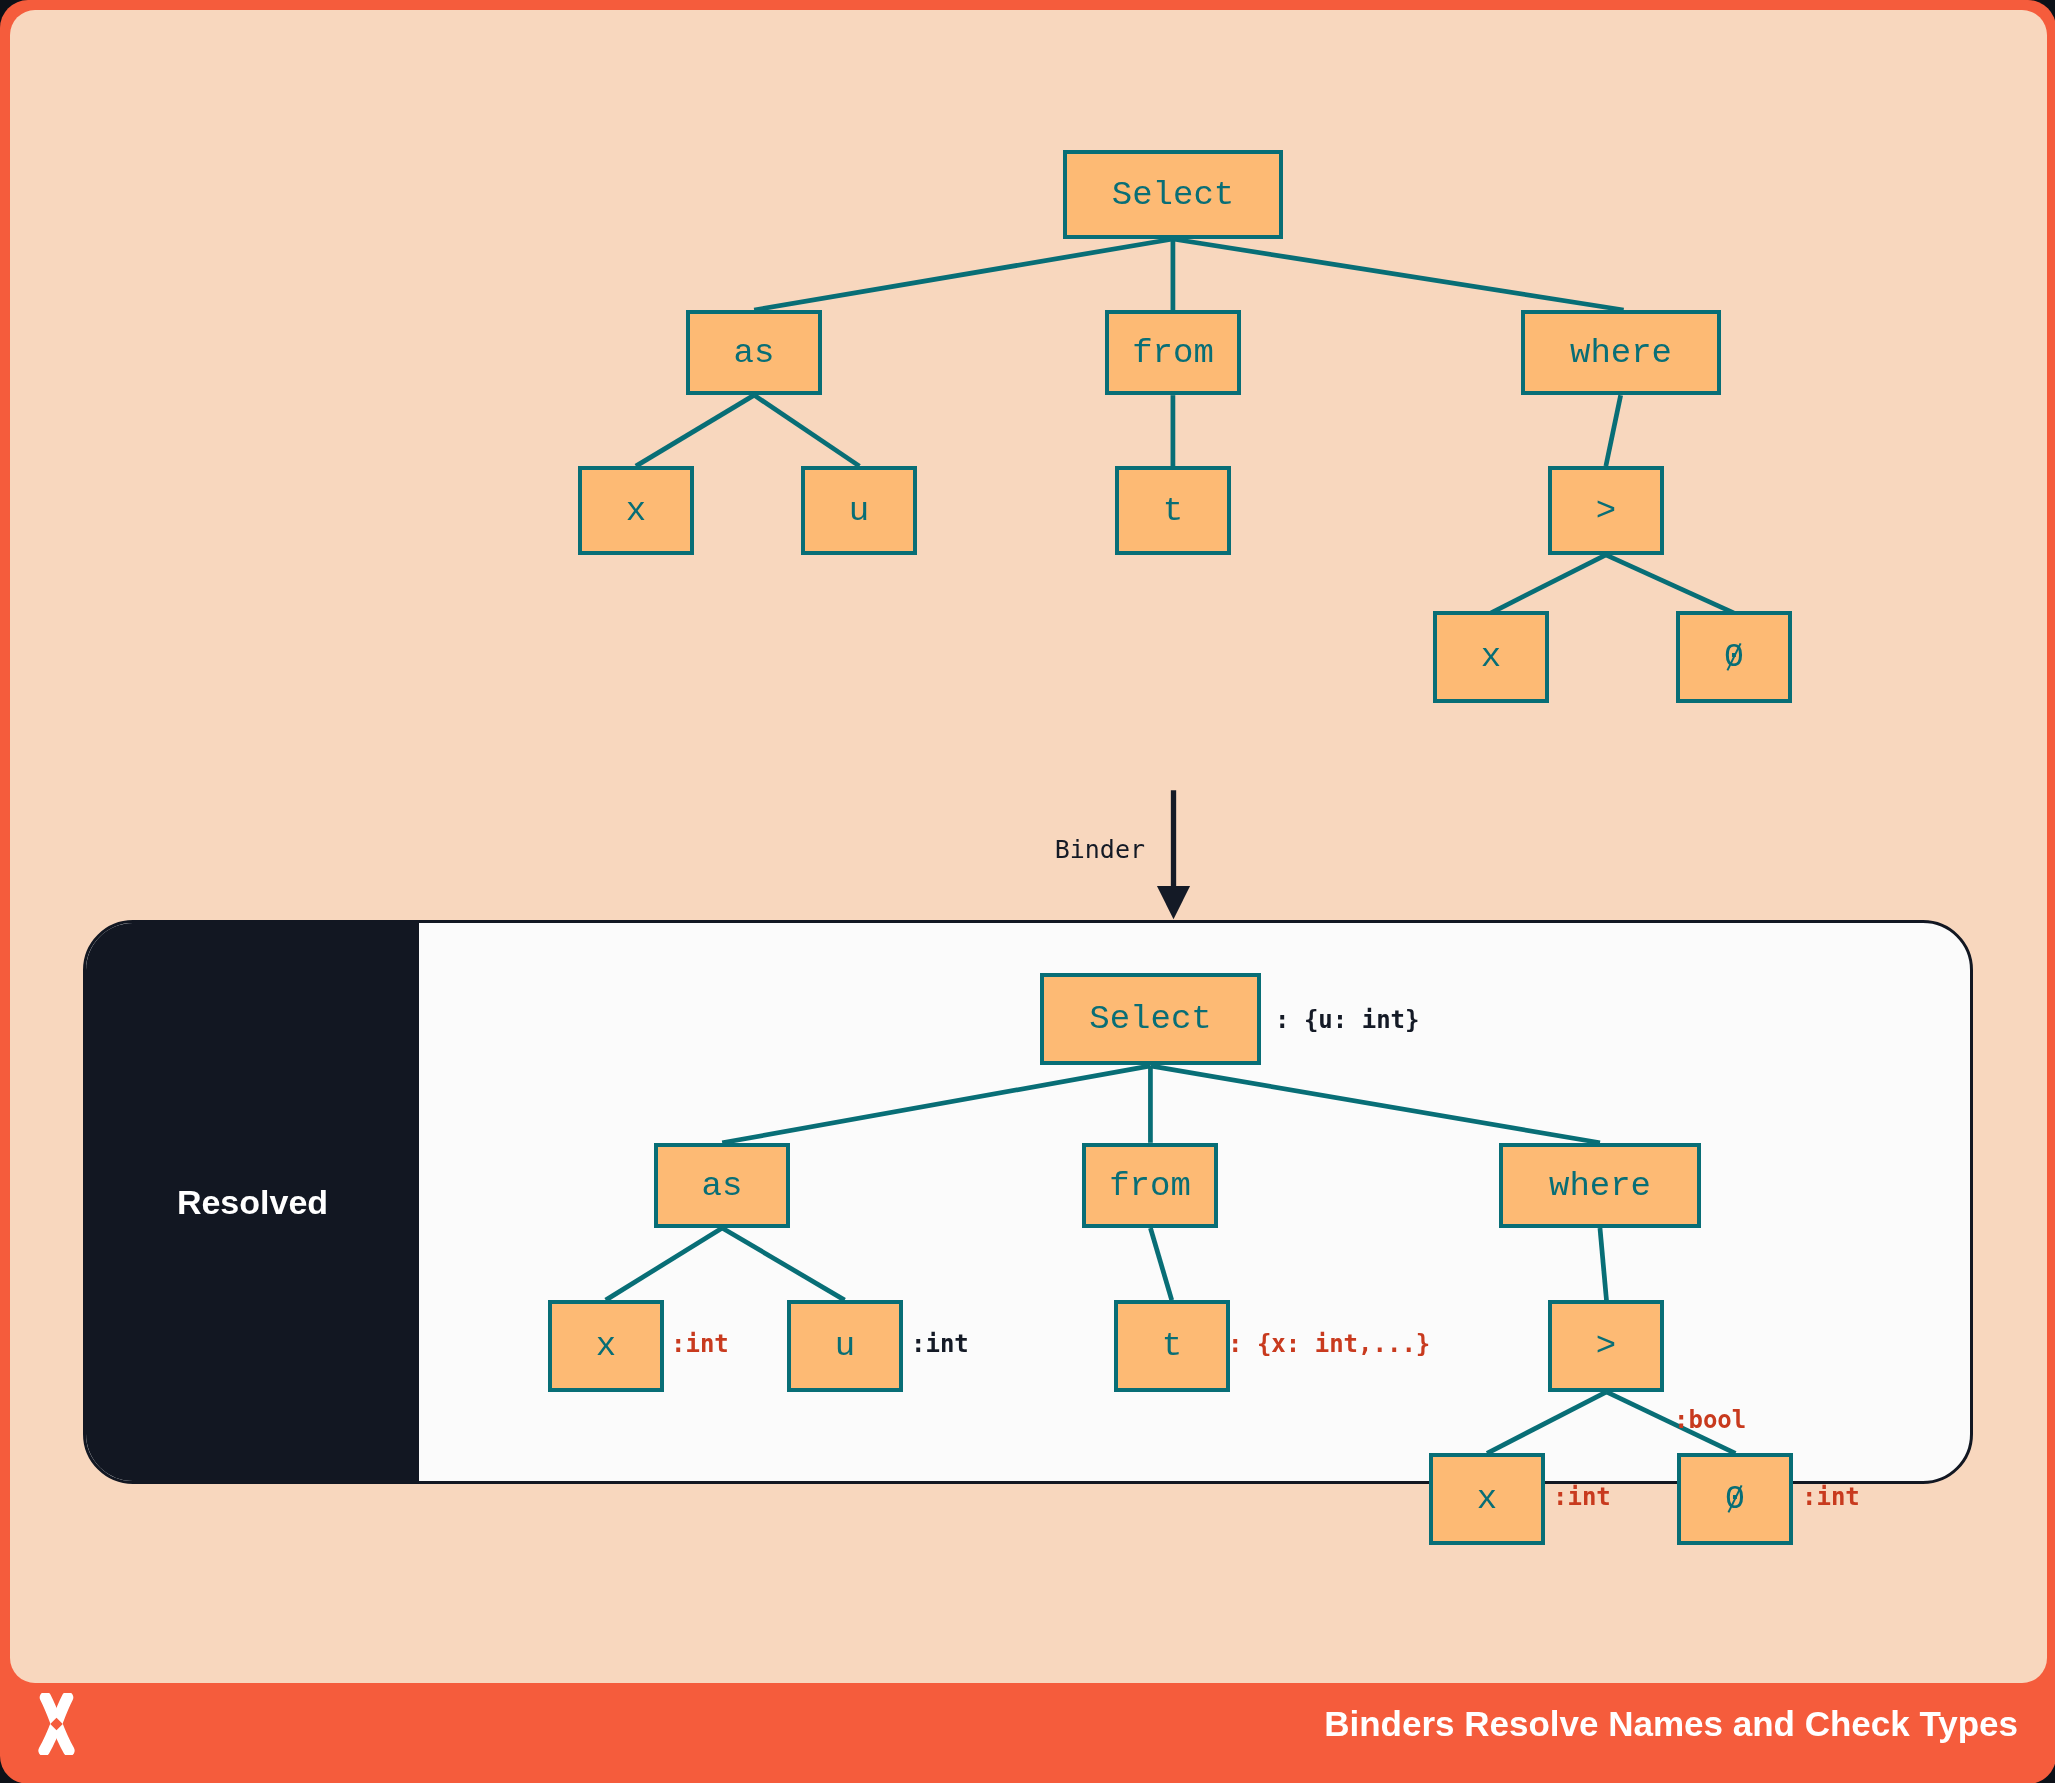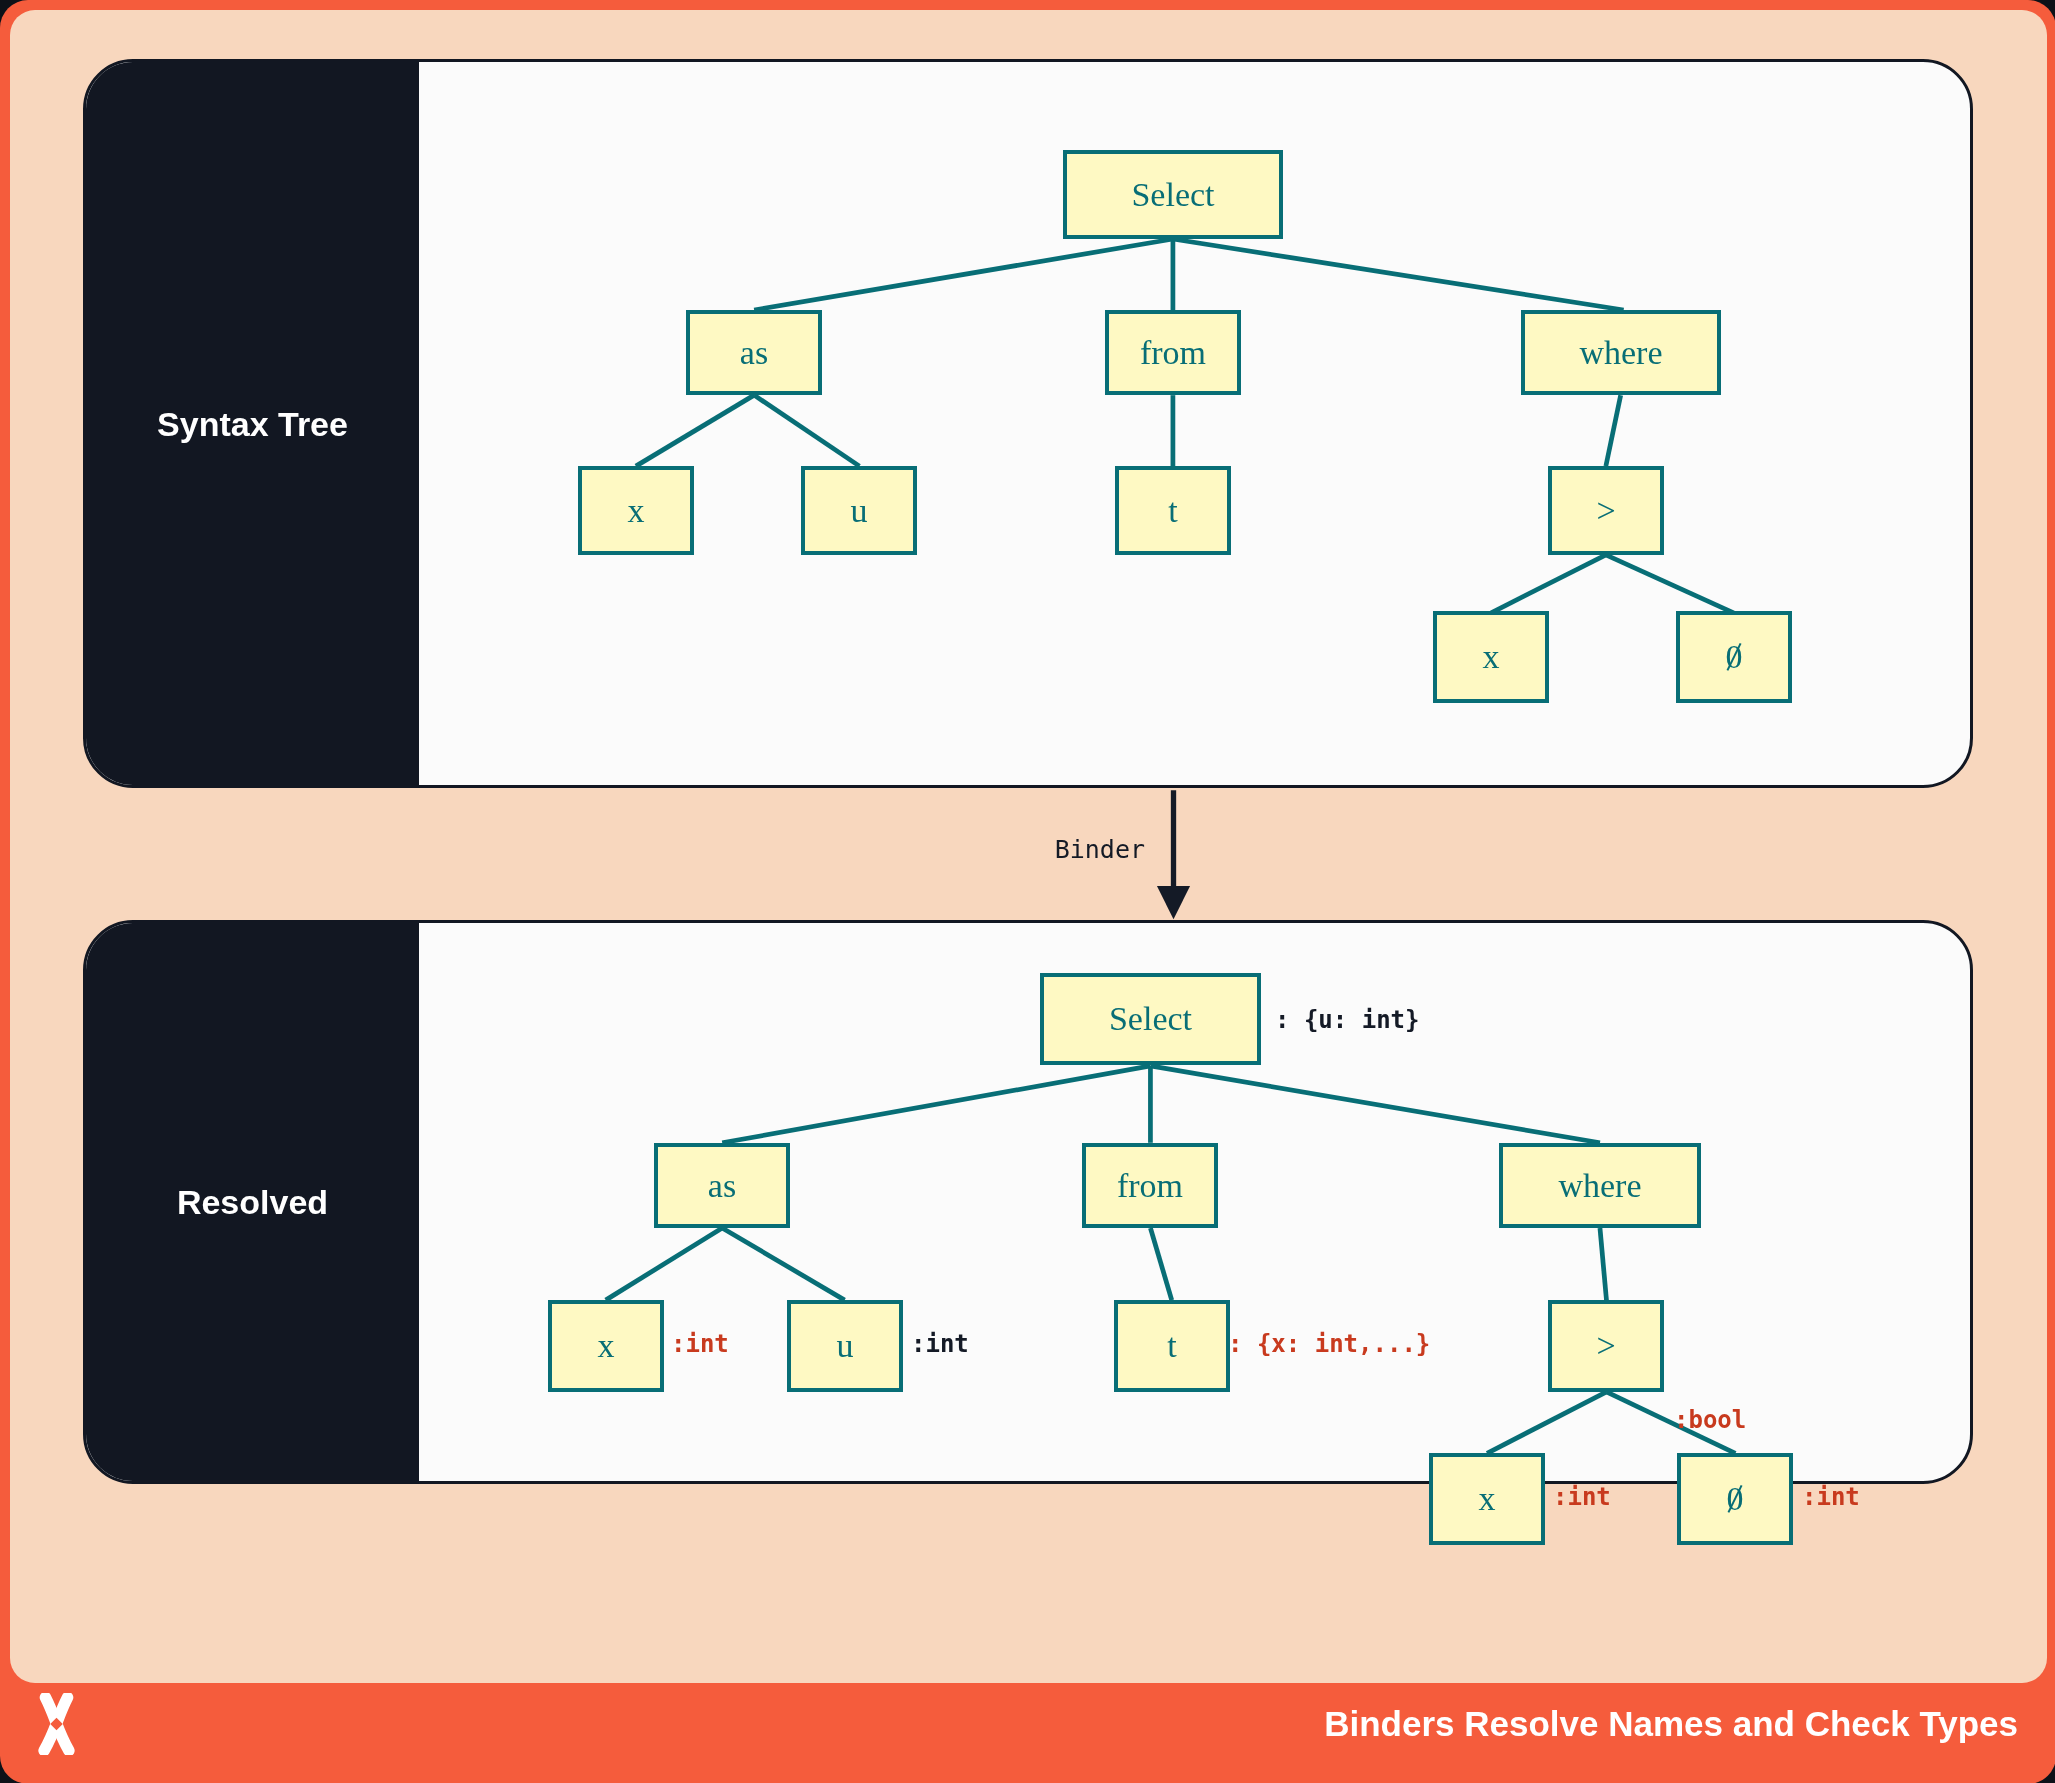--- a/index.html
+++ b/index.html
@@ -7,46 +7,41 @@
         font-family:"Liberation Sans",sans-serif;}
   .peach{position:absolute;left:9.5px;top:9.5px;width:2037px;height:1673px;background:#f8d7be;border-radius:25px;}
   .panel{position:absolute;left:83px;width:1890px;background:#fbfbfb;border:3px solid #121722;
          border-radius:50px;box-sizing:border-box;overflow:hidden;}
   .panel-top{top:59px;height:729px;}
   .panel-bottom{top:920px;height:564px;}
   .panel-sidebar{position:absolute;left:0;top:0;bottom:0;width:333px;background:#121722;}
   .sidebar-label{position:absolute;left:0;width:333px;top:50%;transform:translateY(-50%);
                  text-align:center;color:#ffffff;font-weight:bold;font-size:34px;line-height:52px;}
   .edges{position:absolute;left:0;top:0;pointer-events:none;}
-  .node{position:absolute;background:#fef9c3;border:4.1px solid #086e76;box-sizing:border-box;
+  .node{position:absolute;background:#fdba74;border:4.1px solid #086e76;box-sizing:border-box;
         display:flex;align-items:center;justify-content:center;
-        font-family:Liberation Serif, serif;font-size:34px;color:#086e76;}
+        font-family:Liberation Mono, monospace;font-size:34px;color:#086e76;}
   .node .glyph{position:relative;display:inline-block;}
   .node.slashed .glyph::after{content:"";position:absolute;left:50%;top:50%;width:2.4px;height:30px;
         margin-left:-1.2px;margin-top:-15px;background:#086e76;transform:rotate(26deg);}
   .annotation{position:absolute;font-family:"DejaVu Sans Mono","Liberation Mono",monospace;
         font-weight:bold;font-size:24px;line-height:40px;white-space:pre;}
   .annotation.red{color:#c83a1e;}
   .annotation.navy{color:#141a26;}
   .binder-label{position:absolute;right:911px;top:830px;color:#141a26;font-size:25px;line-height:39px;
         font-family:"DejaVu Sans Mono","Liberation Mono",monospace;}
   .footer-title{position:absolute;right:38px;top:1705px;color:#ffffff;font-weight:bold;font-size:35px;line-height:38px;}
   .logo{position:absolute;left:34px;top:1693px;width:45px;height:62px;}
 </style>
 </head>
 <body>
 
 <div class="page">
   <div class="peach"></div>
 
-  <section class="panel panel-top">
-    <div class="panel-sidebar">
-      <div class="sidebar-label">Syntax Tree</div>
-    </div>
-  </section>
 
   <section class="panel panel-bottom">
     <div class="panel-sidebar">
       <div class="sidebar-label">
         <div>Resolved</div>
       </div>
     </div>
   </section>
 
   <svg class="edges" width="2056" height="1784" viewBox="0 0 3476 3016">

